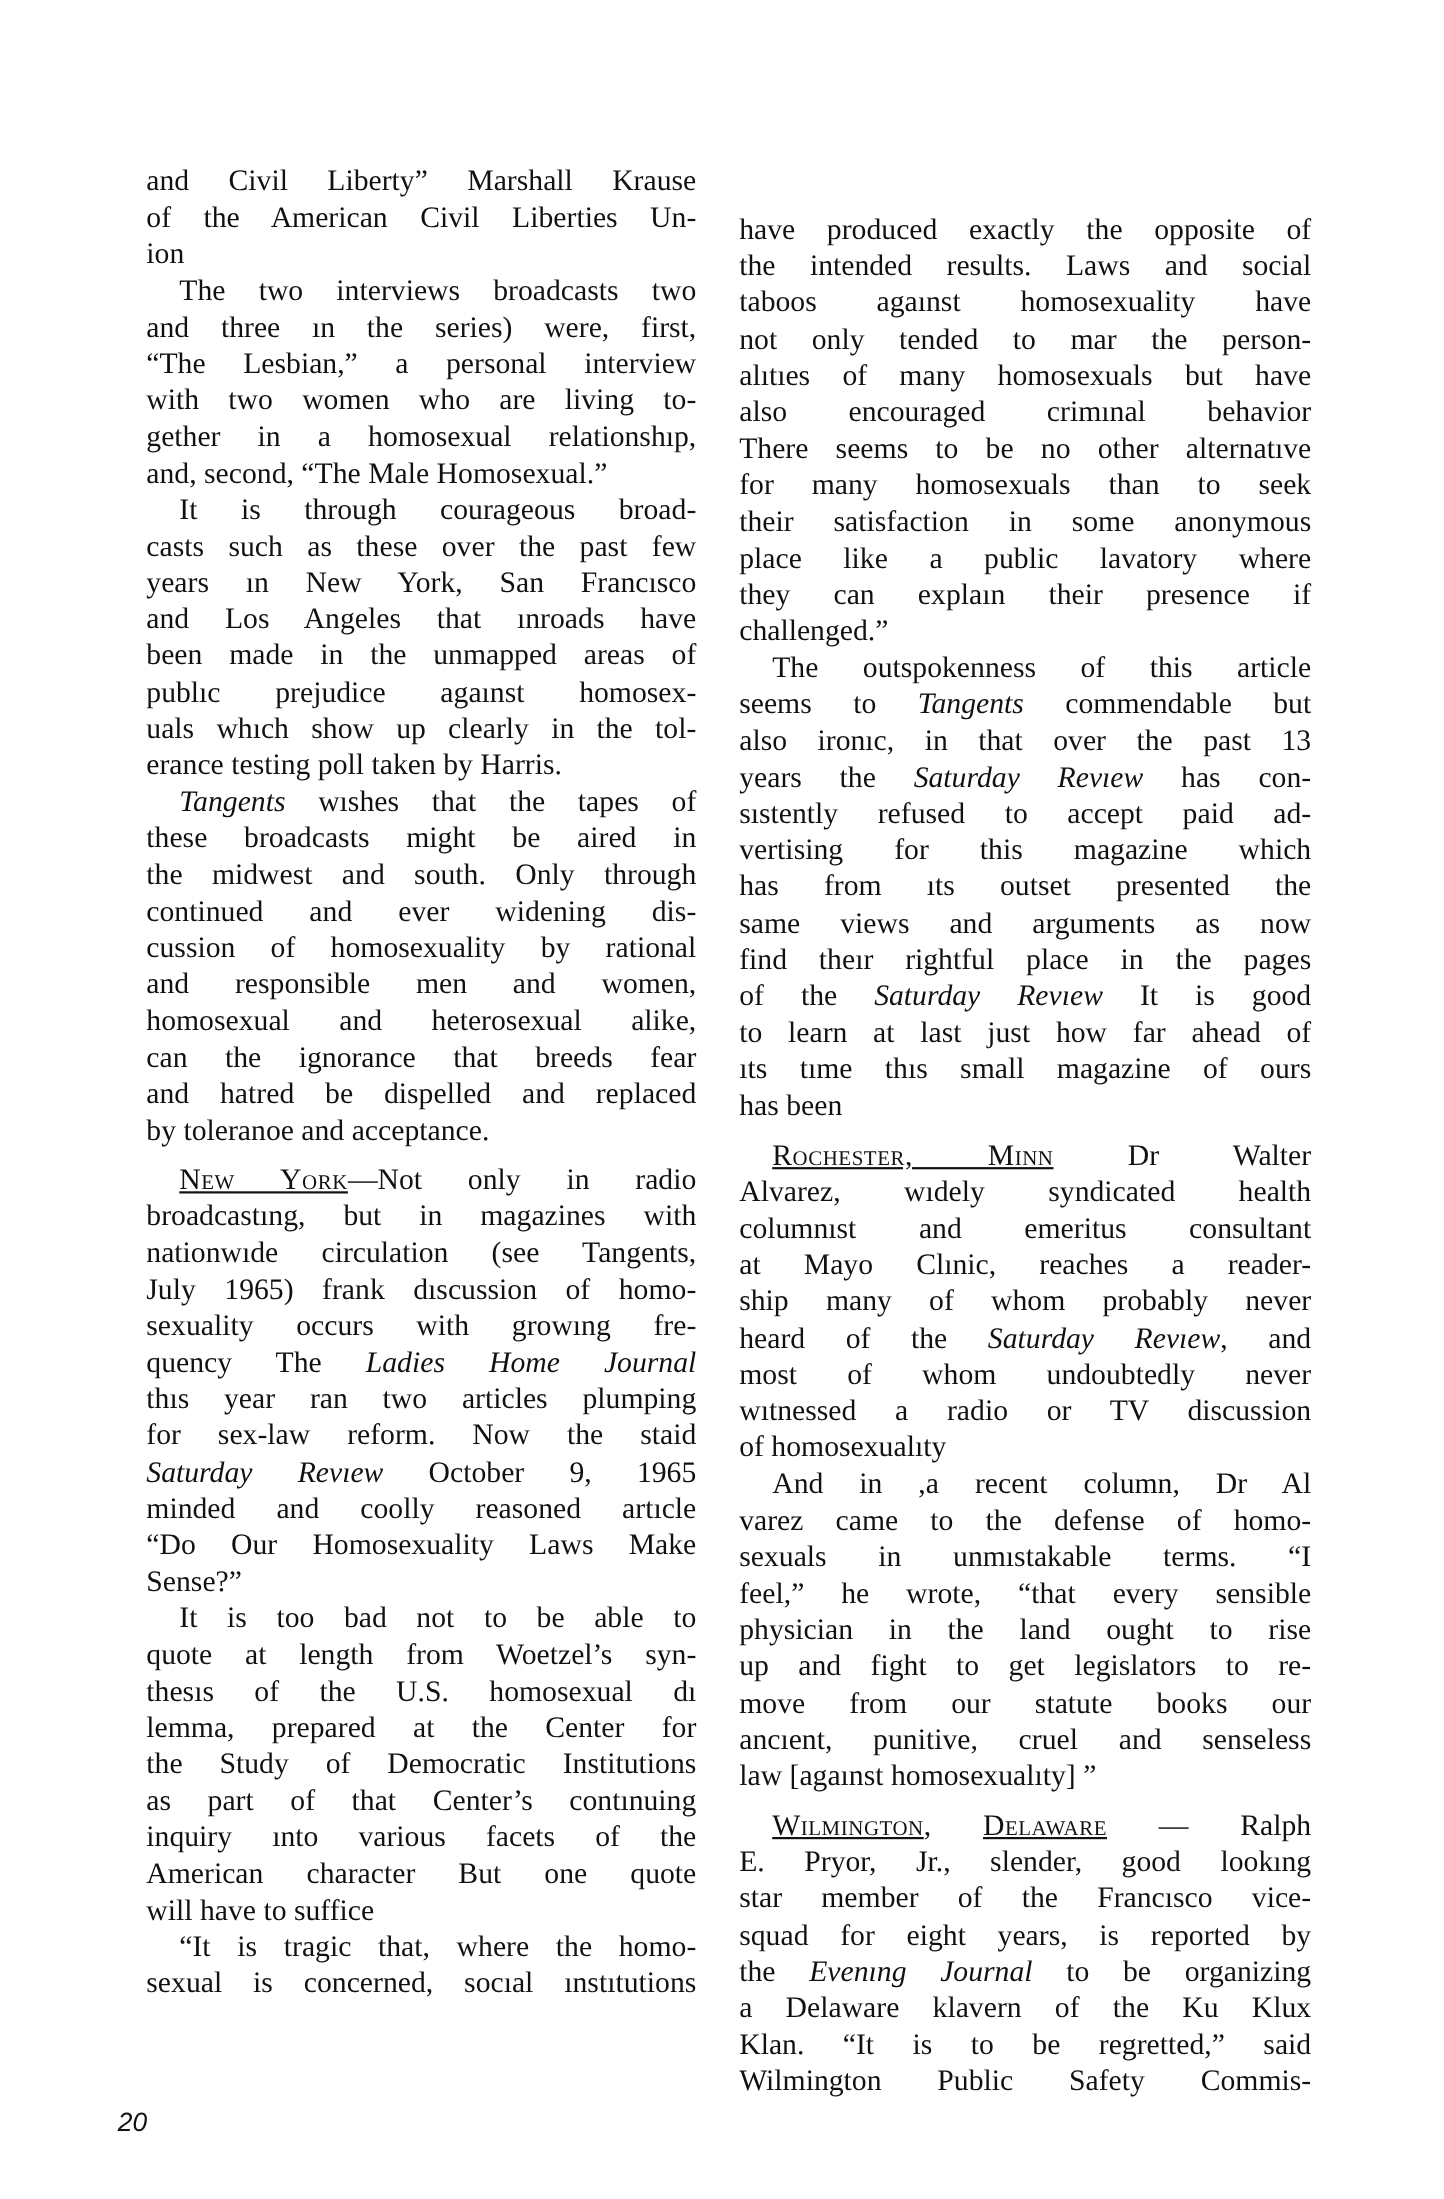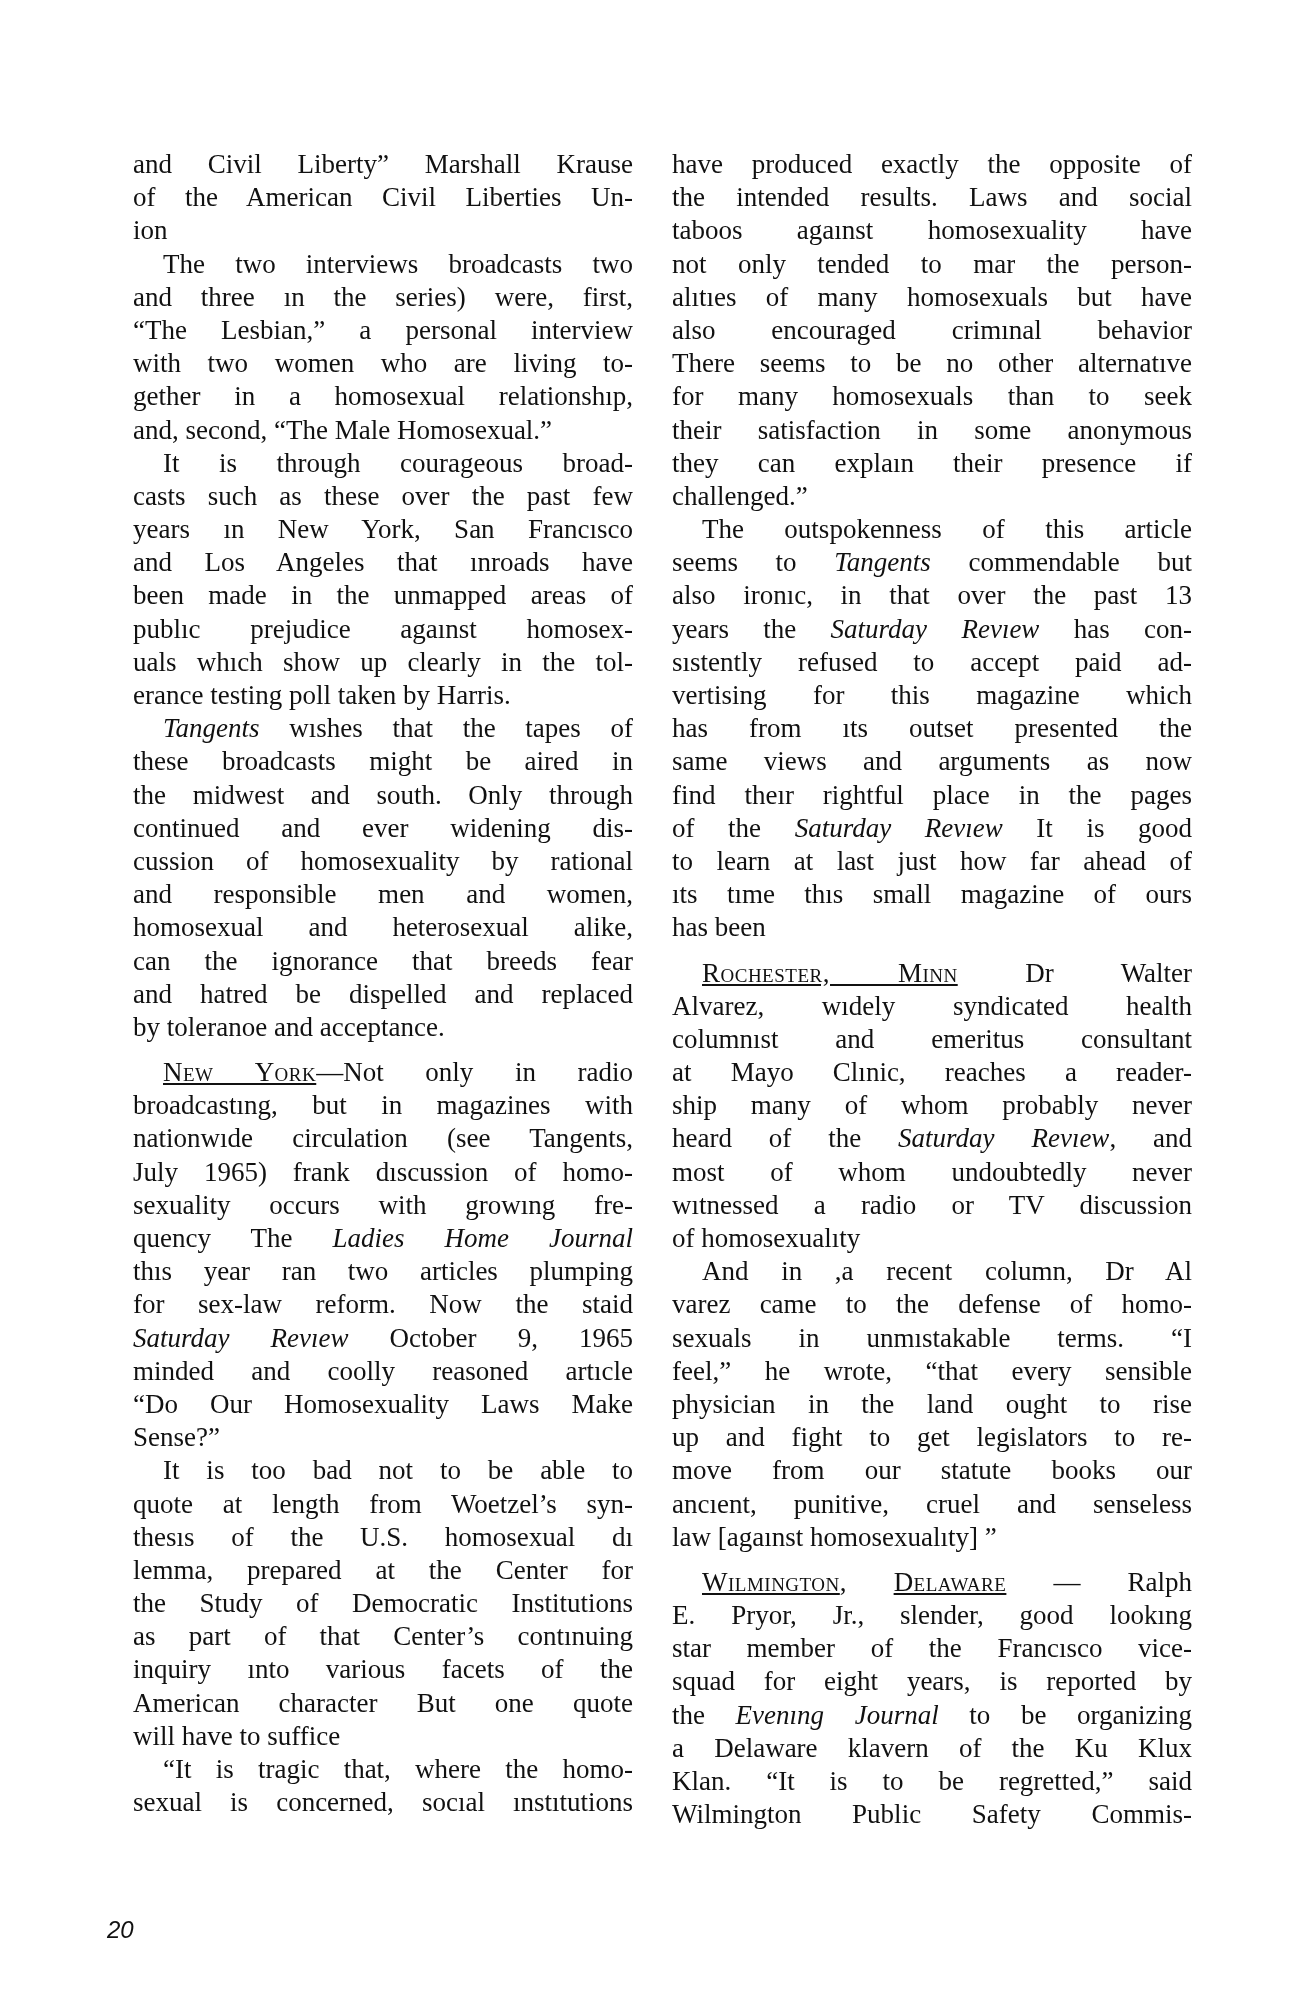--- a/index.html
+++ b/index.html
@@ -20,21 +20,21 @@
       left: 0; top: 0;
       width: 1313px; height: 1616px;
     }
     .column {
       position: absolute;
       top: 148px;
       font-size: 27px;
       line-height: 33.2px;
     }
     .col-left { left: 133px; width: 500px; }
-    .col-right { left: 672px; width: 520px; }
+    .col-right { left: 672px; width: 520px; margin-top: 44px; }
     .line {
       display: block;
       white-space: nowrap;
       text-align: justify;
       text-align-last: justify;
       height: 33.2px;
     }
     .line.last {
       text-align-last: left;
     }
@@ -116,20 +116,21 @@
   <div class="column col-right" id="col-right">
       <div class="line">have produced exactly the opposite of</div>
       <div class="line">the intended results. Laws and social</div>
       <div class="line">taboos agaınst homosexuality have</div>
       <div class="line">not only tended to mar the person-</div>
       <div class="line">alıtıes of many homosexuals but have</div>
       <div class="line">also encouraged crimınal behavior </div>
       <div class="line">There seems to be no other alternatıve</div>
       <div class="line">for many homosexuals than to seek</div>
       <div class="line">their satisfaction in some anonymous</div>
+      <div class="line">place like a public lavatory where</div>
       <div class="line">they can explaın their presence if</div>
       <div class="line last">challenged.”</div>
       <div class="line indent">The outspokenness of this article</div>
       <div class="line"><span>seems to </span><span class="it">Tangents</span><span> commendable but</span></div>
       <div class="line">also ironıc, in that over the past 13</div>
       <div class="line"><span>years the </span><span class="it">Saturday Revıew</span><span> has con-</span></div>
       <div class="line">sıstently refused to accept paid ad-</div>
       <div class="line">vertising for this magazine which</div>
       <div class="line">has from ıts outset presented the</div>
       <div class="line">same views and arguments as now</div>

